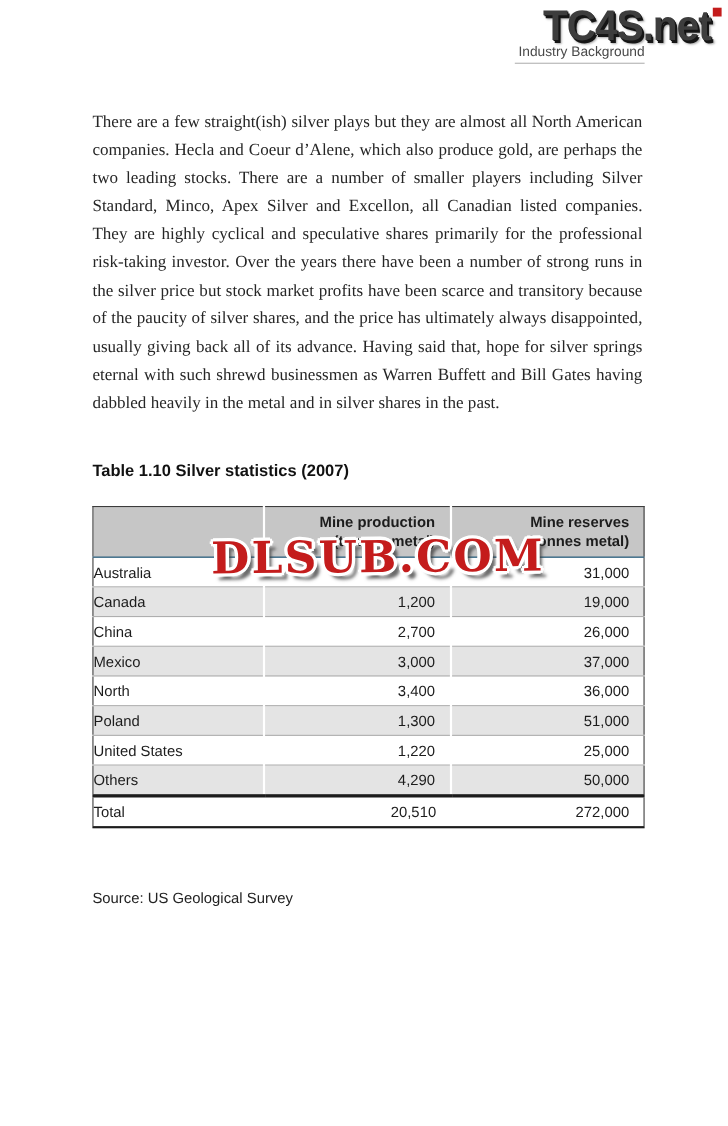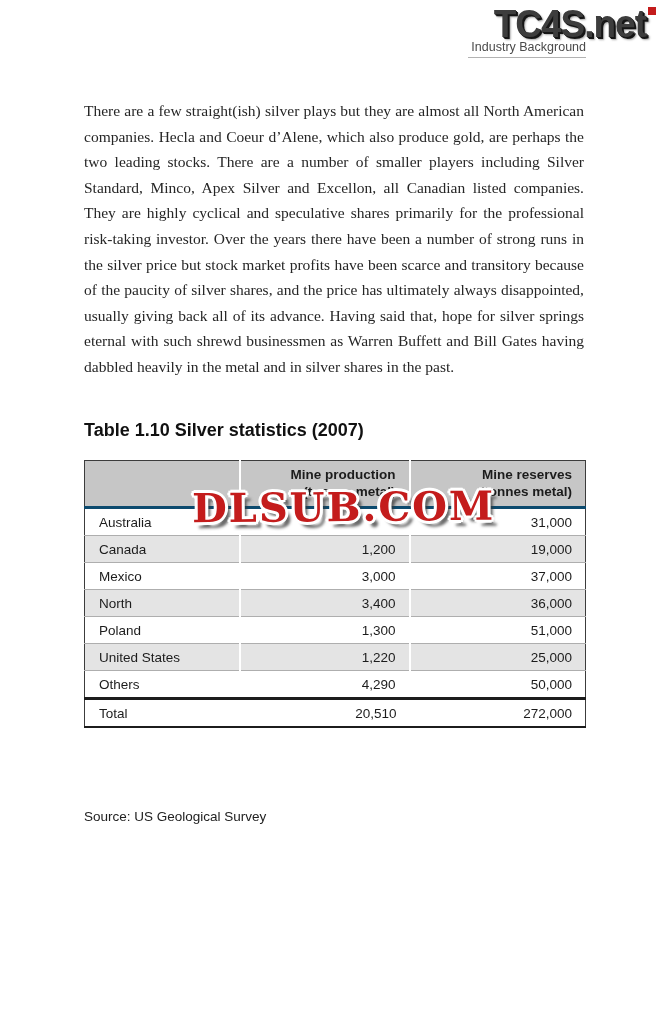--- a/index.html
+++ b/index.html
@@ -39,42 +39,42 @@
     position:absolute; left:84px; top:98px; width:500px;
     font-family:"Liberation Serif", serif;
     font-size:15.5px; line-height:25.6px; color:#262626;
     text-align:justify;
   }
 
   
   .table-title {
     position:absolute; left:84px; top:420px;
     font-family:"Liberation Sans", sans-serif;
-    font-size:18px; font-weight:bold; color:#111;
+    font-size:15px; font-weight:bold; color:#111;
   }
   .stats-table {
     position:absolute; left:84px; top:460px; width:501px;
     border-collapse:collapse; table-layout:fixed;
     font-size:13.5px; color:#1c1c1c;
     border:1px solid #3c3c3c; border-bottom:2px solid #1c1c1c;
   }
   .stats-table th {
     background:var(--header-gray, #c6c6c6);
     font-weight:bold; text-align:right;
     padding:6px 13px 6px 8px; line-height:16.5px;
-    vertical-align:top; border-bottom:3px solid #0c4a6e;
+    vertical-align:top; border-bottom:1px solid #0c4a6e;
   }
   .stats-table th.col-country  { width:155px; }
   .stats-table th.col-production { width:170px; }
   .stats-table th.col-reserves { width:176px; }
   .stats-table td {
     padding:5.5px 13px; border-top:1px solid #aeaeae;
     background:#ffffff; text-align:right;
   }
-  .stats-table td:first-child { text-align:left; padding-left:14px; }
+  .stats-table td:first-child { text-align:left; padding-left:0; }
   .stats-table th + th, .stats-table tbody td + td { border-left:2px solid #fff; }
   .stats-table tbody tr:nth-child(even) td { background:var(--row-gray, #e4e4e4); }
   .stats-table tfoot td { border-top:3px solid #1c1c1c; background:#fff; }
 
   .source {
     position:absolute; left:84px; top:809px;
     font-size:13.5px; color:#222;
   }
 
   .page-number {
@@ -137,20 +137,25 @@
           <td>Australia</td>
           <td></td>
           <td>31,000</td>
         </tr>
         <tr>
           <td>Canada</td>
           <td>1,200</td>
           <td>19,000</td>
         </tr>
         <tr>
+          <td>China</td>
+          <td>2,700</td>
+          <td>26,000</td>
+        </tr>
+        <tr>
           <td>Mexico</td>
           <td>3,000</td>
           <td>37,000</td>
         </tr>
         <tr>
           <td>North</td>
           <td>3,400</td>
           <td>36,000</td>
         </tr>
         <tr>

